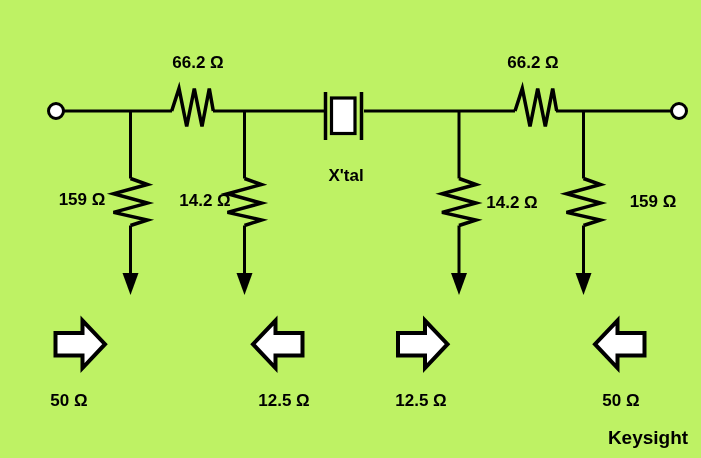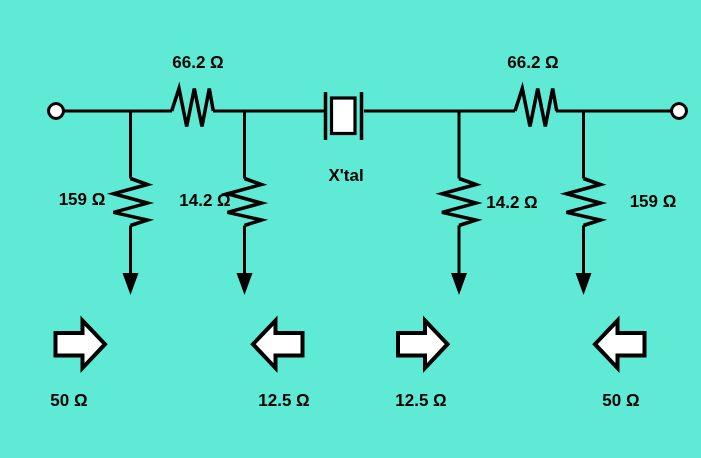--- a/index.html
+++ b/index.html
@@ -5,21 +5,21 @@
   html, body {
     margin: 0;
     padding: 0;
     background: #ffffff;
     font-family: "Liberation Sans", sans-serif;
   }
   .stage {
     position: relative;
     width: 701px;
     height: 458px;
-    background: #5eead4;
+    background: #bef264;
     overflow: hidden;
   }
   .stage svg {
     position: absolute;
     left: 0;
     top: 0;
   }
   .lbl {
     position: absolute;
     transform: translate(-50%, -50%);
@@ -112,13 +112,14 @@
   <span class="lbl" style="left:512px; top:203px;">14.2 Ω</span>
   <span class="lbl" style="left:653px; top:202px;">159 Ω</span>
 
   <span class="lbl" style="left:346px; top:176px;">X'tal</span>
 
   <span class="lbl" style="left:69px; top:401px;">50 Ω</span>
   <span class="lbl" style="left:284px; top:401px;">12.5 Ω</span>
   <span class="lbl" style="left:421px; top:401px;">12.5 Ω</span>
   <span class="lbl" style="left:621px; top:401px;">50 Ω</span>
 
+  <span class="logo" style="left:648px; top:438px;">Keysight</span>
 </div>
 
 </body></html>

